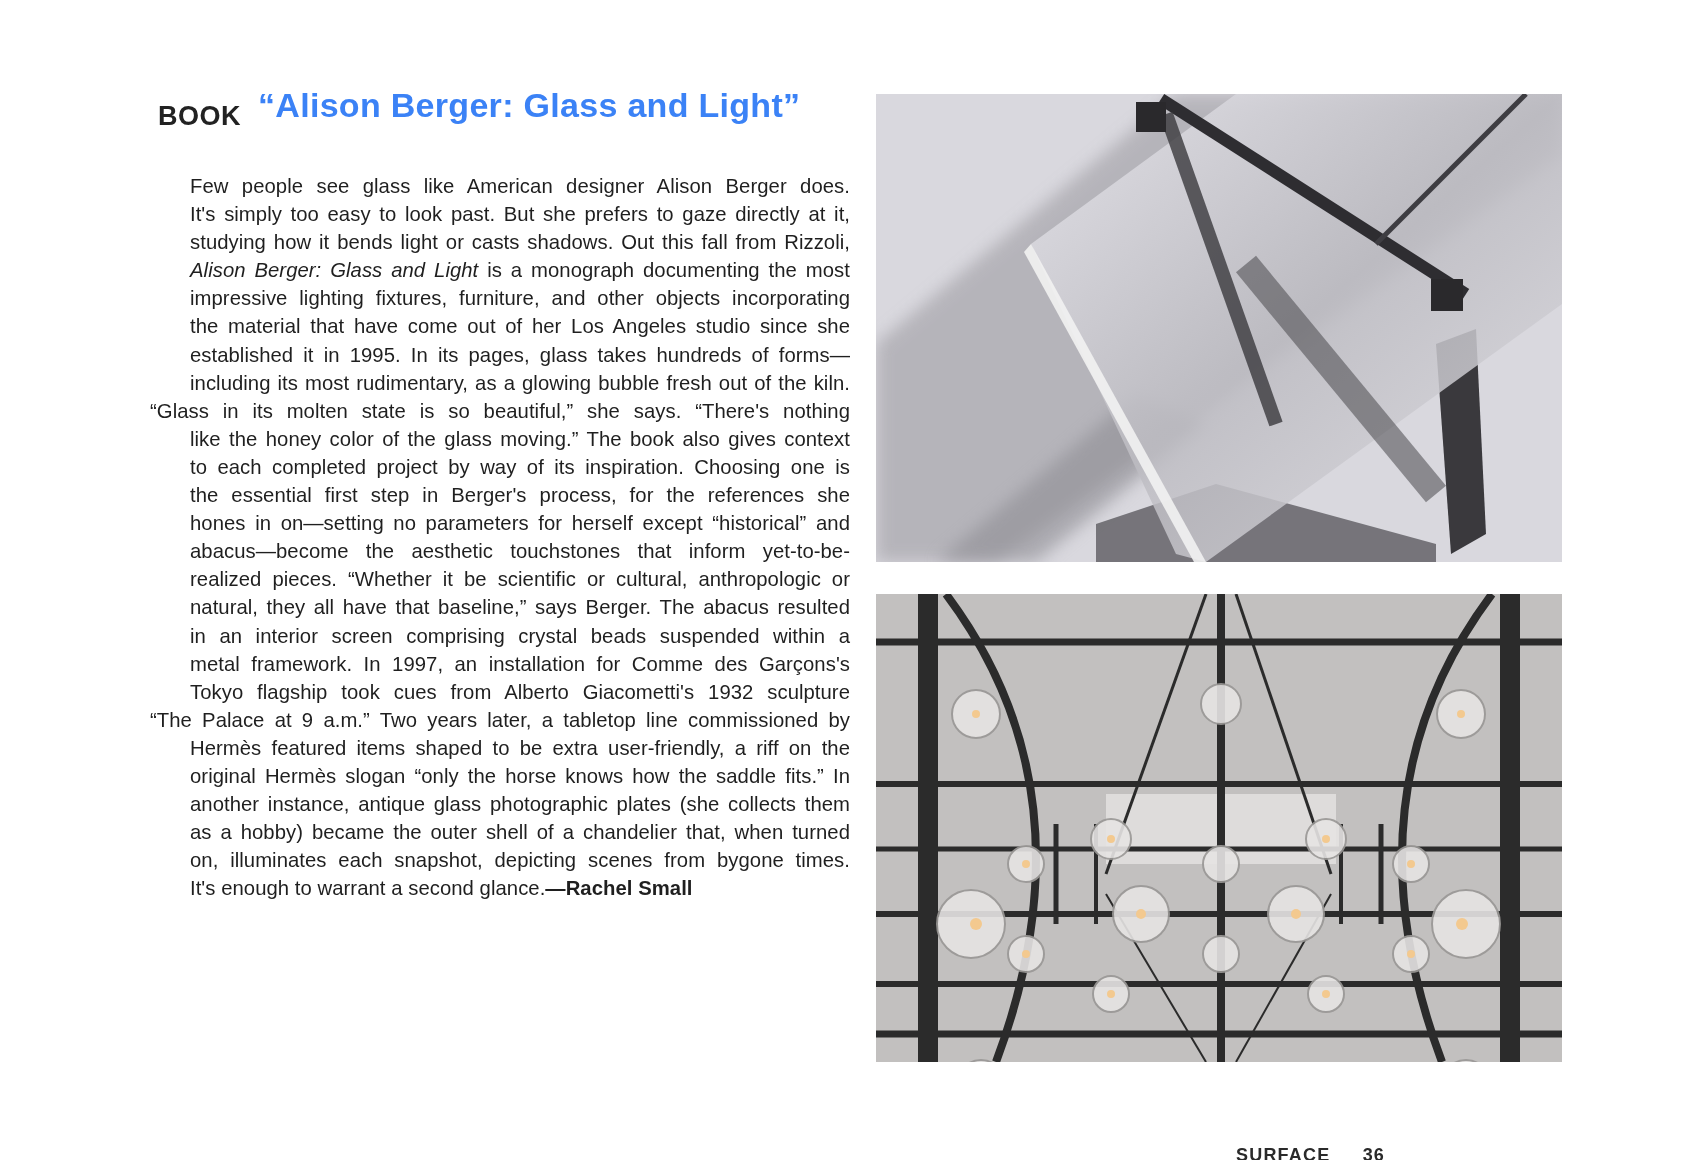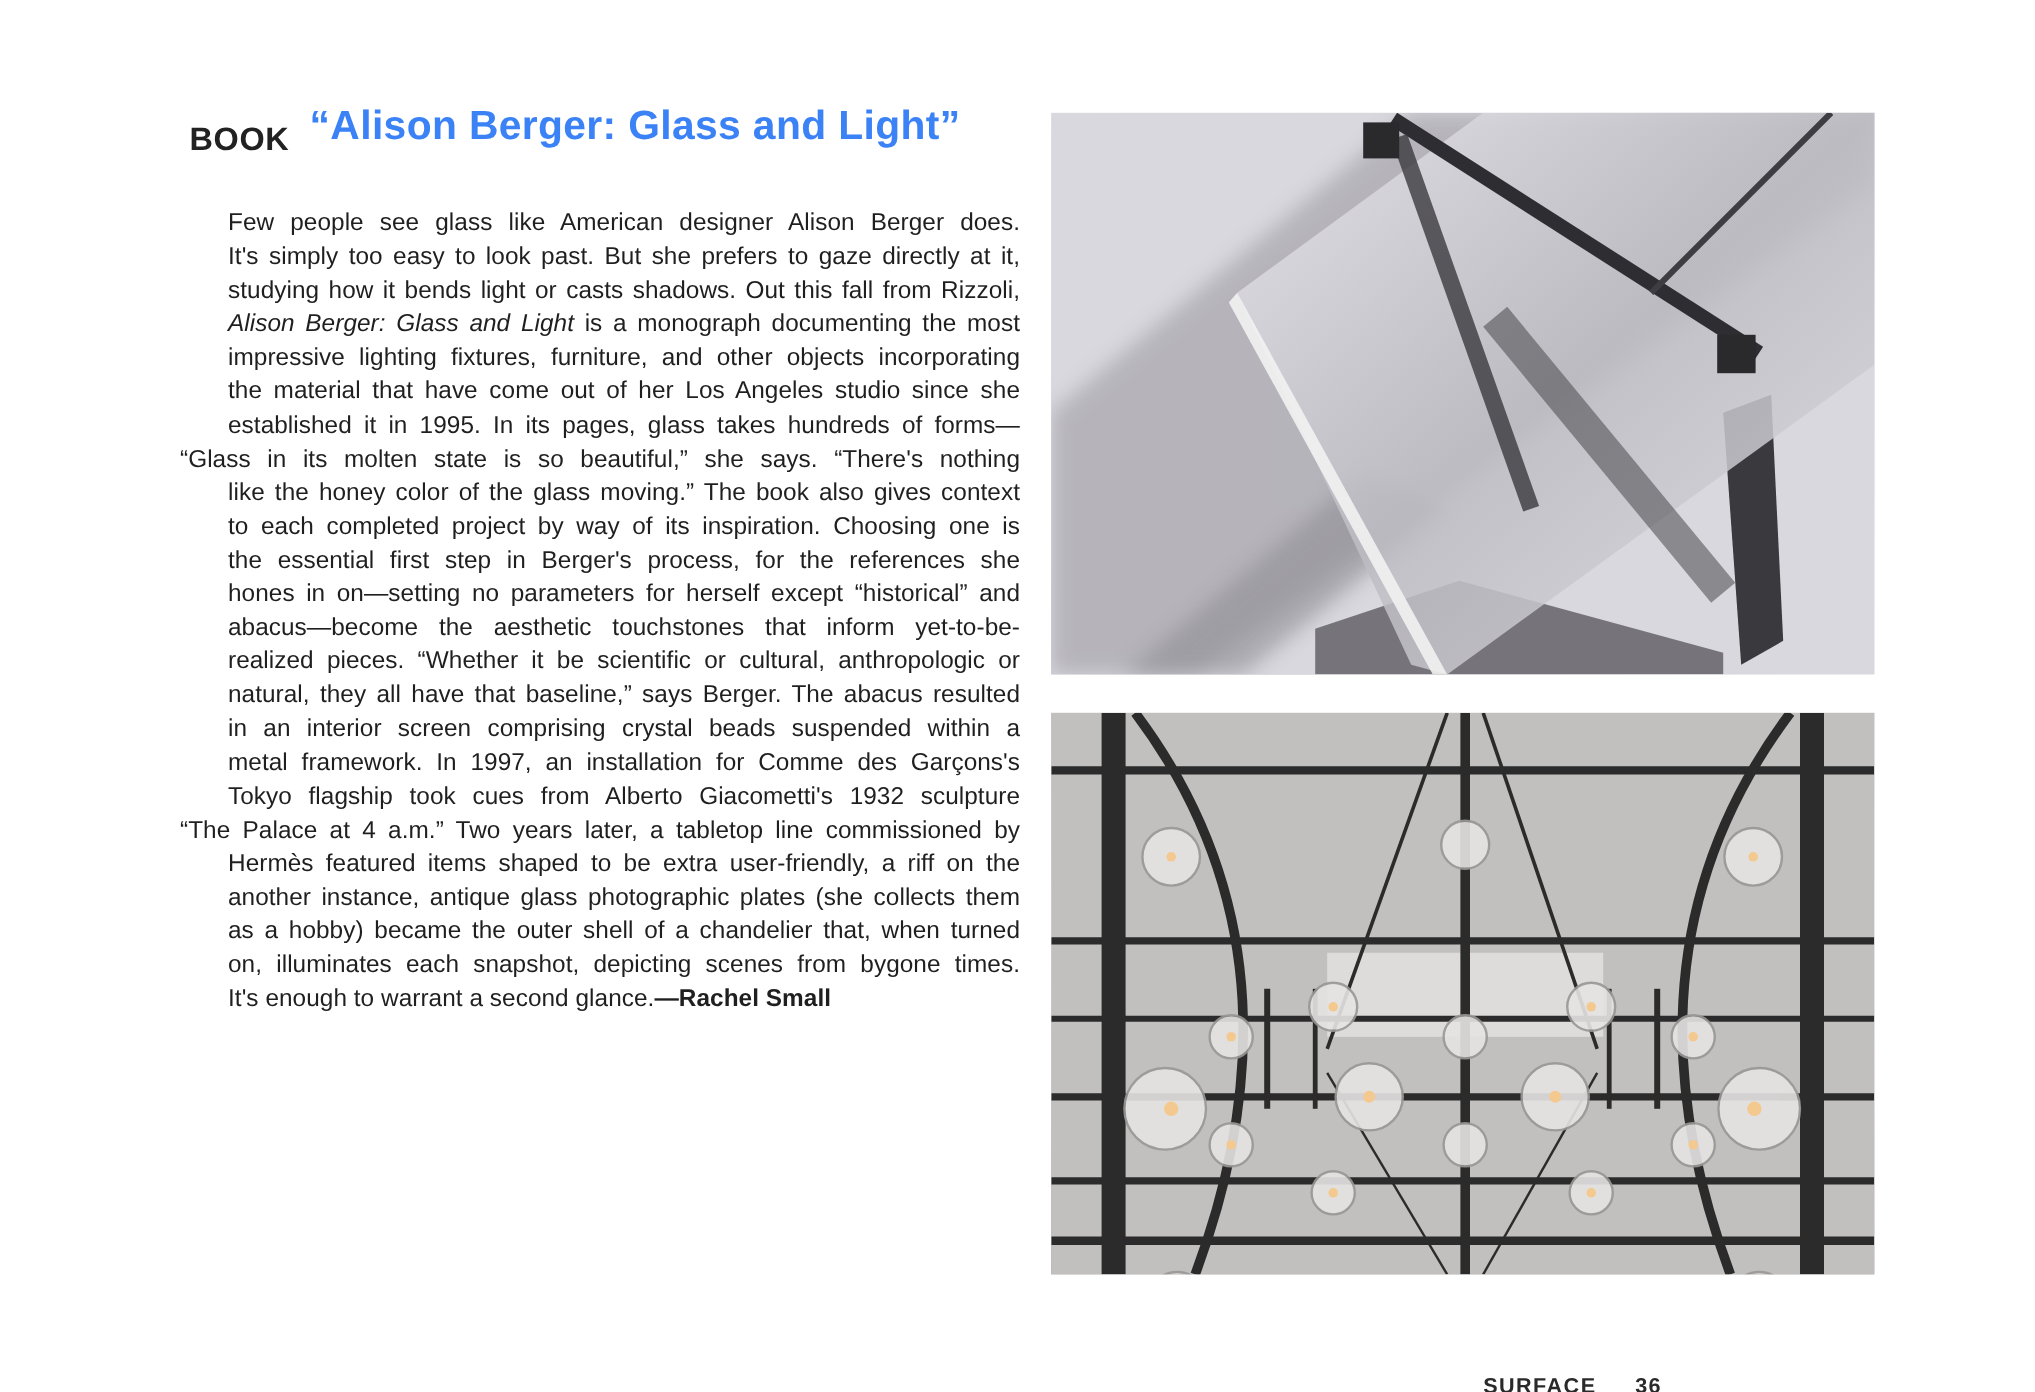--- a/index.html
+++ b/index.html
@@ -45,33 +45,35 @@
 <div class="headline">“Alison Berger: Glass and Light”</div>
 
 <div class="body" id="article-body">
     <div class="line"><span>Few people see glass like American designer Alison Berger does.</span></div>
     <div class="line"><span>It's simply too easy to look past. But she prefers to gaze directly at it,</span></div>
     <div class="line"><span>studying how it bends light or casts shadows. Out this fall from Rizzoli,</span></div>
     <div class="line"><em>Alison Berger: Glass and Light</em><span> is a monograph documenting the most</span></div>
     <div class="line"><span>impressive lighting fixtures, furniture, and other objects incorporating</span></div>
     <div class="line"><span>the material that have come out of her Los Angeles studio since she</span></div>
     <div class="line"><span>established it in 1995. In its pages, glass takes hundreds of forms—</span></div>
+    <div class="line"><span>including its most rudimentary, as a glowing bubble fresh out of the kiln.</span></div>
     <div class="line hang"><span>“Glass in its molten state is so beautiful,” she says. “There's nothing</span></div>
     <div class="line"><span>like the honey color of the glass moving.” The book also gives context</span></div>
     <div class="line"><span>to each completed project by way of its inspiration. Choosing one is</span></div>
     <div class="line"><span>the essential first step in Berger's process, for the references she</span></div>
     <div class="line"><span>hones in on—setting no parameters for herself except “historical” and</span></div>
     <div class="line"><span>abacus—become the aesthetic touchstones that inform yet-to-be-</span></div>
     <div class="line"><span>realized pieces. “Whether it be scientific or cultural, anthropologic or</span></div>
     <div class="line"><span>natural, they all have that baseline,” says Berger. The abacus resulted</span></div>
     <div class="line"><span>in an interior screen comprising crystal beads suspended within a</span></div>
     <div class="line"><span>metal framework. In 1997, an installation for Comme des Garçons's</span></div>
     <div class="line"><span>Tokyo flagship took cues from Alberto Giacometti's 1932 sculpture</span></div>
-    <div class="line hang"><span>“The Palace at 4 a.m.” Two years later, a tabletop line commissioned by</span></div>
+    <div class="line hang"><span>“The Palace at 9 a.m.” Two years later, a tabletop line commissioned by</span></div>
     <div class="line"><span>Hermès featured items shaped to be extra user-friendly, a riff on the</span></div>
+    <div class="line"><span>original Hermès slogan “only the horse knows how the saddle fits.” In</span></div>
     <div class="line"><span>another instance, antique glass photographic plates (she collects them</span></div>
     <div class="line"><span>as a hobby) became the outer shell of a chandelier that, when turned</span></div>
     <div class="line"><span>on, illuminates each snapshot, depicting scenes from bygone times.</span></div>
     <div class="line last"><span>It's enough to warrant a second glance.</span><span class="byline">—Rachel Small</span></div>
   </div>
 
 <div class="photo photo-top">
   <svg viewBox="0 0 686 468" preserveAspectRatio="none">
     <defs>
       <linearGradient id="glassG" x1="0" y1="0" x2="1" y2="1">

